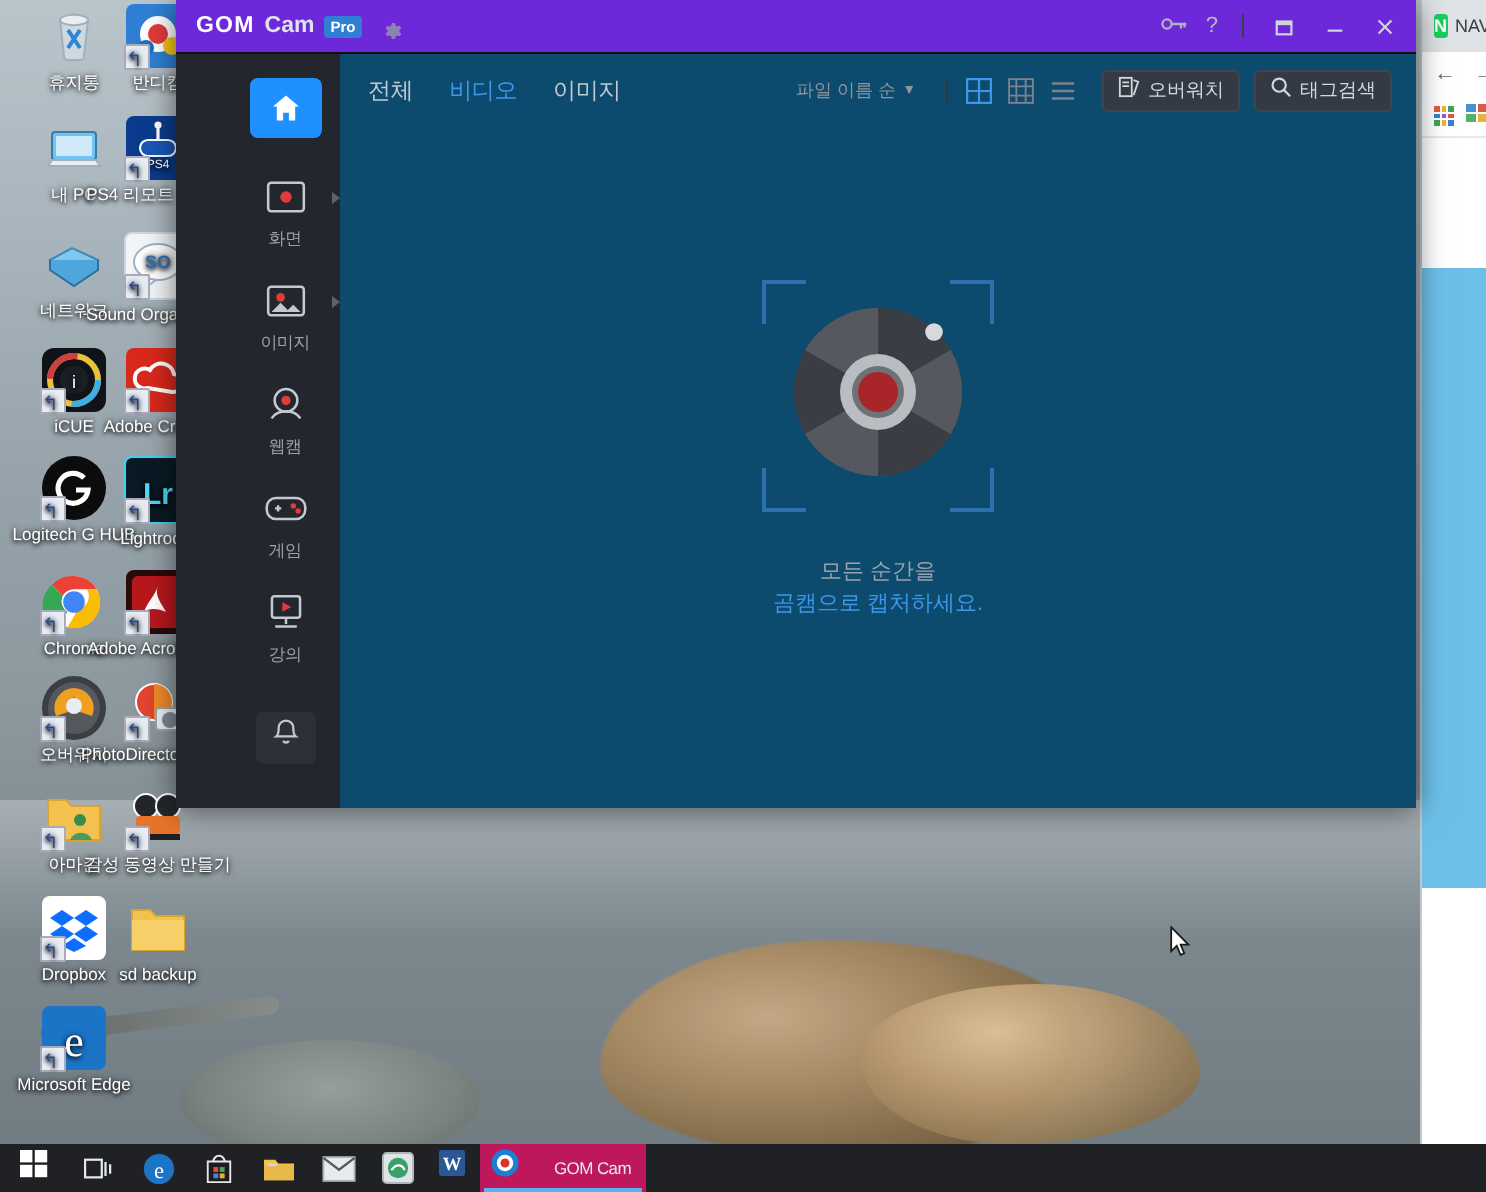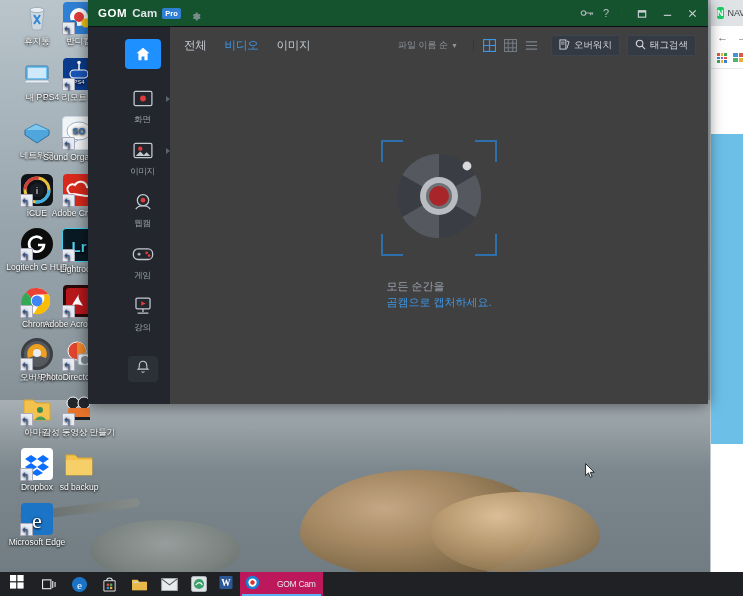--- a/index.html
+++ b/index.html
@@ -33,21 +33,21 @@
   .dicon .gfx{width:32px;height:32px;margin:0 auto 3px;position:relative;border-radius:4px;}
   .dicon .lbl{display:block;word-break:break-all;}
   .shortcut:after{content:"";position:absolute;left:-1px;bottom:-1px;width:11px;height:11px;
     background:#e9eef5;border:1px solid #aab;border-radius:1px;}
   .shortcut:before{content:"\21B1";position:absolute;left:0px;bottom:-2px;z-index:3;
     font-size:10px;color:#2a4a8a;line-height:11px;transform:scaleX(-1);}
 
   
   #gom{position:absolute;left:88px;top:0;width:620px;height:403px;background:#1b1e23;
     box-shadow:0 2px 14px rgba(0,0,0,.55);}
-  #gomTitle{height:26px;background:#14532d;display:flex;align-items:center;padding:0 8px 0 10px;
+  #gomTitle{height:26px;background:#6d28d9;display:flex;align-items:center;padding:0 8px 0 10px;
     border-bottom:1px solid #0e1013;}
   .brand{display:flex;align-items:center;gap:5px;}
   .brand .gom{color:#fff;font-size:11.5px;font-weight:bold;letter-spacing:.6px;}
   .brand .cam{color:#dfe3e8;font-size:11.5px;font-weight:bold;}
   .brand .pro{background:#2f7fd4;color:#fff;font-size:7.5px;font-weight:bold;padding:1px 3px;border-radius:2px;line-height:9px;}
   .brand .gear{width:11px;height:11px;margin-left:4px;opacity:.75;}
   #gomTitle .spacer{flex:1;}
   .twin{display:flex;align-items:center;gap:9px;color:#b9bfc7;}
   .twin .sep{width:1px;height:12px;background:#3a4048;margin:0 3px;}
   .wbtn{width:16px;height:16px;display:flex;align-items:center;justify-content:center;
@@ -59,38 +59,38 @@
   .sitem{width:36px;margin-bottom:9px;text-align:center;position:relative;color:#9aa1aa;cursor:default;}
   .sitem .box{width:36px;height:30px;border-radius:4px;display:flex;align-items:center;justify-content:center;}
   .sitem.active .box{background:#1e90ff;}
   .sitem .cap{display:block;font-size:8.5px;margin-top:1px;color:#9aa1aa;letter-spacing:-.3px;}
   .sitem .arw{position:absolute;right:-9px;top:13px;width:0;height:0;
     border-top:3px solid transparent;border-bottom:3px solid transparent;border-left:4px solid #5c636c;}
   .sitem.home{margin-bottom:14px;}
   .bell{position:absolute;bottom:22px;width:30px;height:26px;background:#2c3138;border-radius:4px;
     display:flex;align-items:center;justify-content:center;}
 
-  #gomMain{flex:1;background:#404040;display:flex;flex-direction:column;}
+  #gomMain{flex:1;background:#0c4a6e;display:flex;flex-direction:column;}
   #gomTools{height:36px;display:flex;align-items:center;padding:0 12px 0 14px;}
   .tab{font-size:11.5px;color:#c3c9d1;margin-right:18px;letter-spacing:-.2px;}
   .tab.sel{color:#3d97e8;}
   #gomTools .sp{flex:1;}
   .sortsel{display:flex;align-items:center;gap:3px;color:#8d949d;font-size:9px;margin-right:8px;}
   .vsep{width:1px;height:13px;background:#333840;margin:0 7px;}
   .viewbtn{width:17px;height:17px;margin-right:4px;display:flex;align-items:center;justify-content:center;}
   .tbtn{display:flex;align-items:center;gap:4px;background:#343a43;border:1px solid #3e454f;border-radius:3px;
     height:19px;padding:0 7px;color:#d2d7de;font-size:9.5px;margin-left:7px;}
   #gomStage{flex:1;display:flex;flex-direction:column;align-items:center;justify-content:center;padding-bottom:18px;}
   .shutterWrap{position:relative;width:116px;height:116px;margin-bottom:22px;}
   .brkt{position:absolute;width:20px;height:20px;border:2px solid #2e6fae;}
   .brkt.tl{left:0;top:0;border-right:0;border-bottom:0;}
   .brkt.tr{right:0;top:0;border-left:0;border-bottom:0;}
   .brkt.bl{left:0;bottom:0;border-right:0;border-top:0;}
   .brkt.br{right:0;bottom:0;border-left:0;border-top:0;}
-  .stageline{font-size:11px;line-height:16px;text-align:left;}
+  .stageline{font-size:11px;line-height:16px;text-align:center;}
   .l1{color:#9aa2ad;}
   .l2{color:#3d97e8;}
 
   
   #browser{position:absolute;left:710px;top:0;width:33px;height:572px;background:#fff;
     border-left:1px solid #c3c8cc;overflow:hidden;}
   #bTitle{height:26px;background:#dfe3e6;display:flex;align-items:center;gap:4px;padding-left:6px;}
   #bTitle .favi{width:12px;height:12px;background:#19ce60;border-radius:2px;color:#fff;font-size:9px;
     font-weight:bold;display:flex;align-items:center;justify-content:center;line-height:9px;}
   #bTitle .ttxt{font-size:9px;color:#3b4043;white-space:nowrap;}

